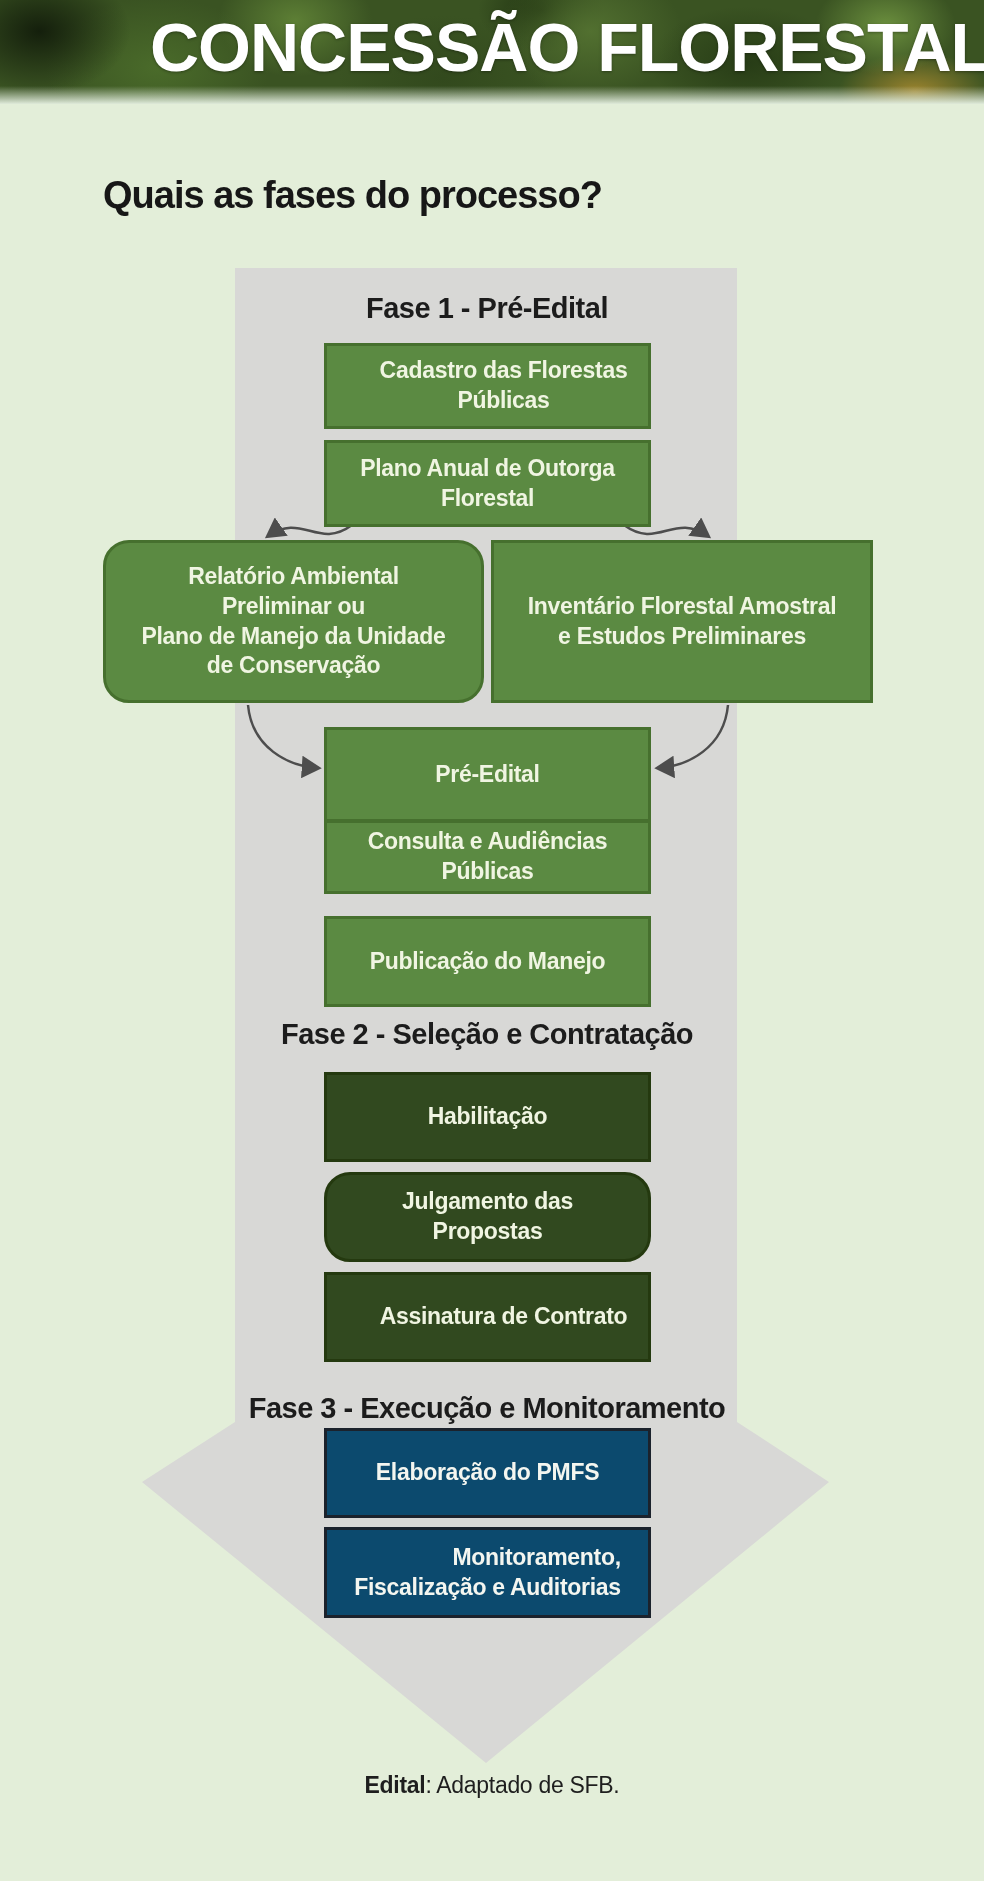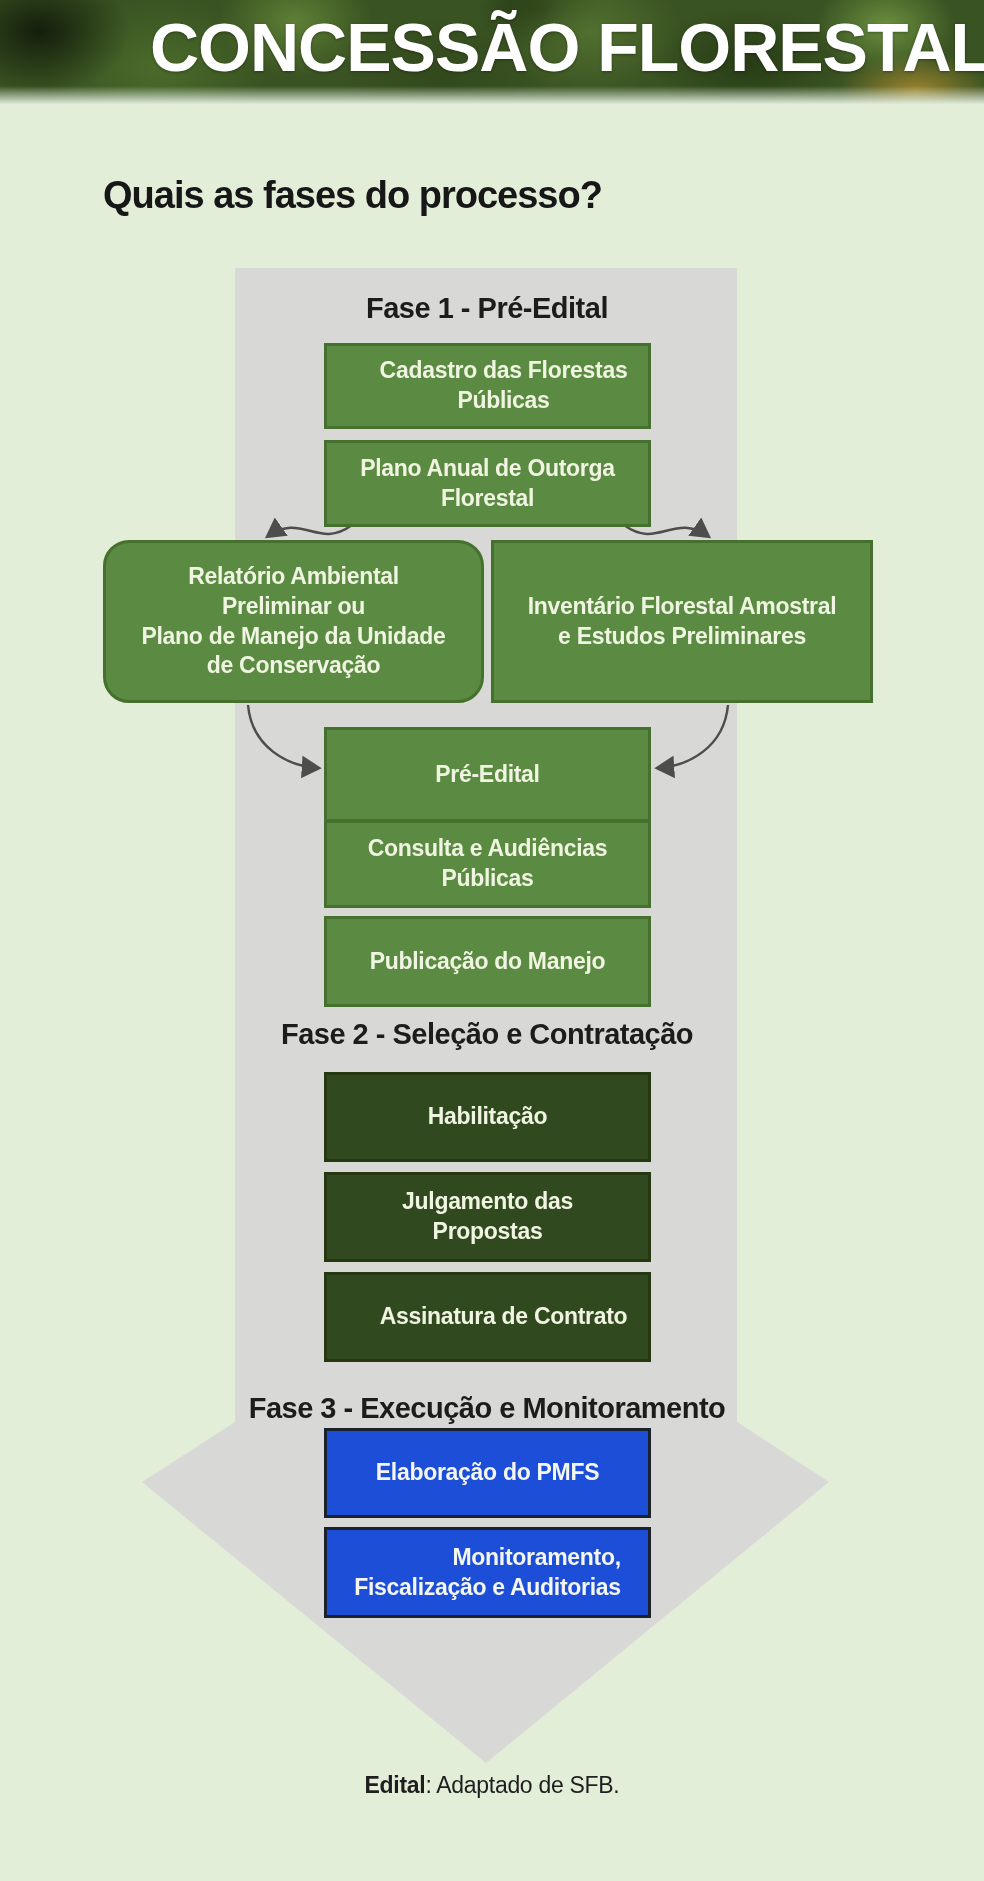--- a/index.html
+++ b/index.html
@@ -63,21 +63,21 @@
     text-align:center;
     color:#f0f5e2;
     font-weight:bold;
     font-size:23px;letter-spacing:-0.3px;line-height:1.3;
     white-space:pre-line;
     box-sizing:border-box;
   }
   .box.narrow{left:324px;width:327px;}
   .box.green{background:#5b8a42;border:3px solid #46702e;}
   .box.darkgreen{background:#31491f;border:3px solid #24390f;}
-  .box.navy{background:#1d4ed8;border:3px solid #1b222c;color:#f4f6f0;}
+  .box.navy{background:#0c4a6e;border:3px solid #1b222c;color:#f4f6f0;}
   .box.side{top:540px;height:163px;font-size:23px;}
   
   .source{
     position:absolute;left:0;top:1772px;width:984px;margin:0;
     text-align:center;font-size:23px;color:#1e1e1e;letter-spacing:-0.3px;
   }
   .source b{font-weight:bold;}
 </style>
 </head>
 <body>
@@ -125,36 +125,36 @@
 
   <div class="box green side" style="left:491px;width:382px;">
     <span>Inventário Florestal Amostral
 e Estudos Preliminares</span>
   </div>
 
   <div class="box narrow green" style="top:715px;height:95px;margin-top:12px;">
     <span>Pré-Edital</span>
   </div>
 
-  <div class="box narrow green" style="top:820px;height:88px;">
+  <div class="box narrow green" style="top:820px;height:74px;">
     <span>Consulta e Audiências
 Públicas</span>
   </div>
 
   <div class="box narrow green" style="top:916px;height:91px;">
     <span>Publicação do Manejo</span>
   </div>
 
   <p class="phase-label p2">Fase 2 - Seleção e Contratação</p>
 
   <div class="box narrow darkgreen" style="top:1072px;height:90px;">
     <span>Habilitação</span>
   </div>
 
-  <div class="box narrow darkgreen" style="top:1172px;height:90px;">
+  <div class="box narrow darkgreen" style="top:1172px;height:90px;border-radius:26px;">
     <span>Julgamento das
 Propostas</span>
   </div>
 
   <div class="box narrow darkgreen" style="top:1272px;height:90px;padding-left:32px;">
     <span>Assinatura de Contrato</span>
   </div>
 
   <p class="phase-label p3">Fase 3 - Execução e Monitoramento</p>
 

